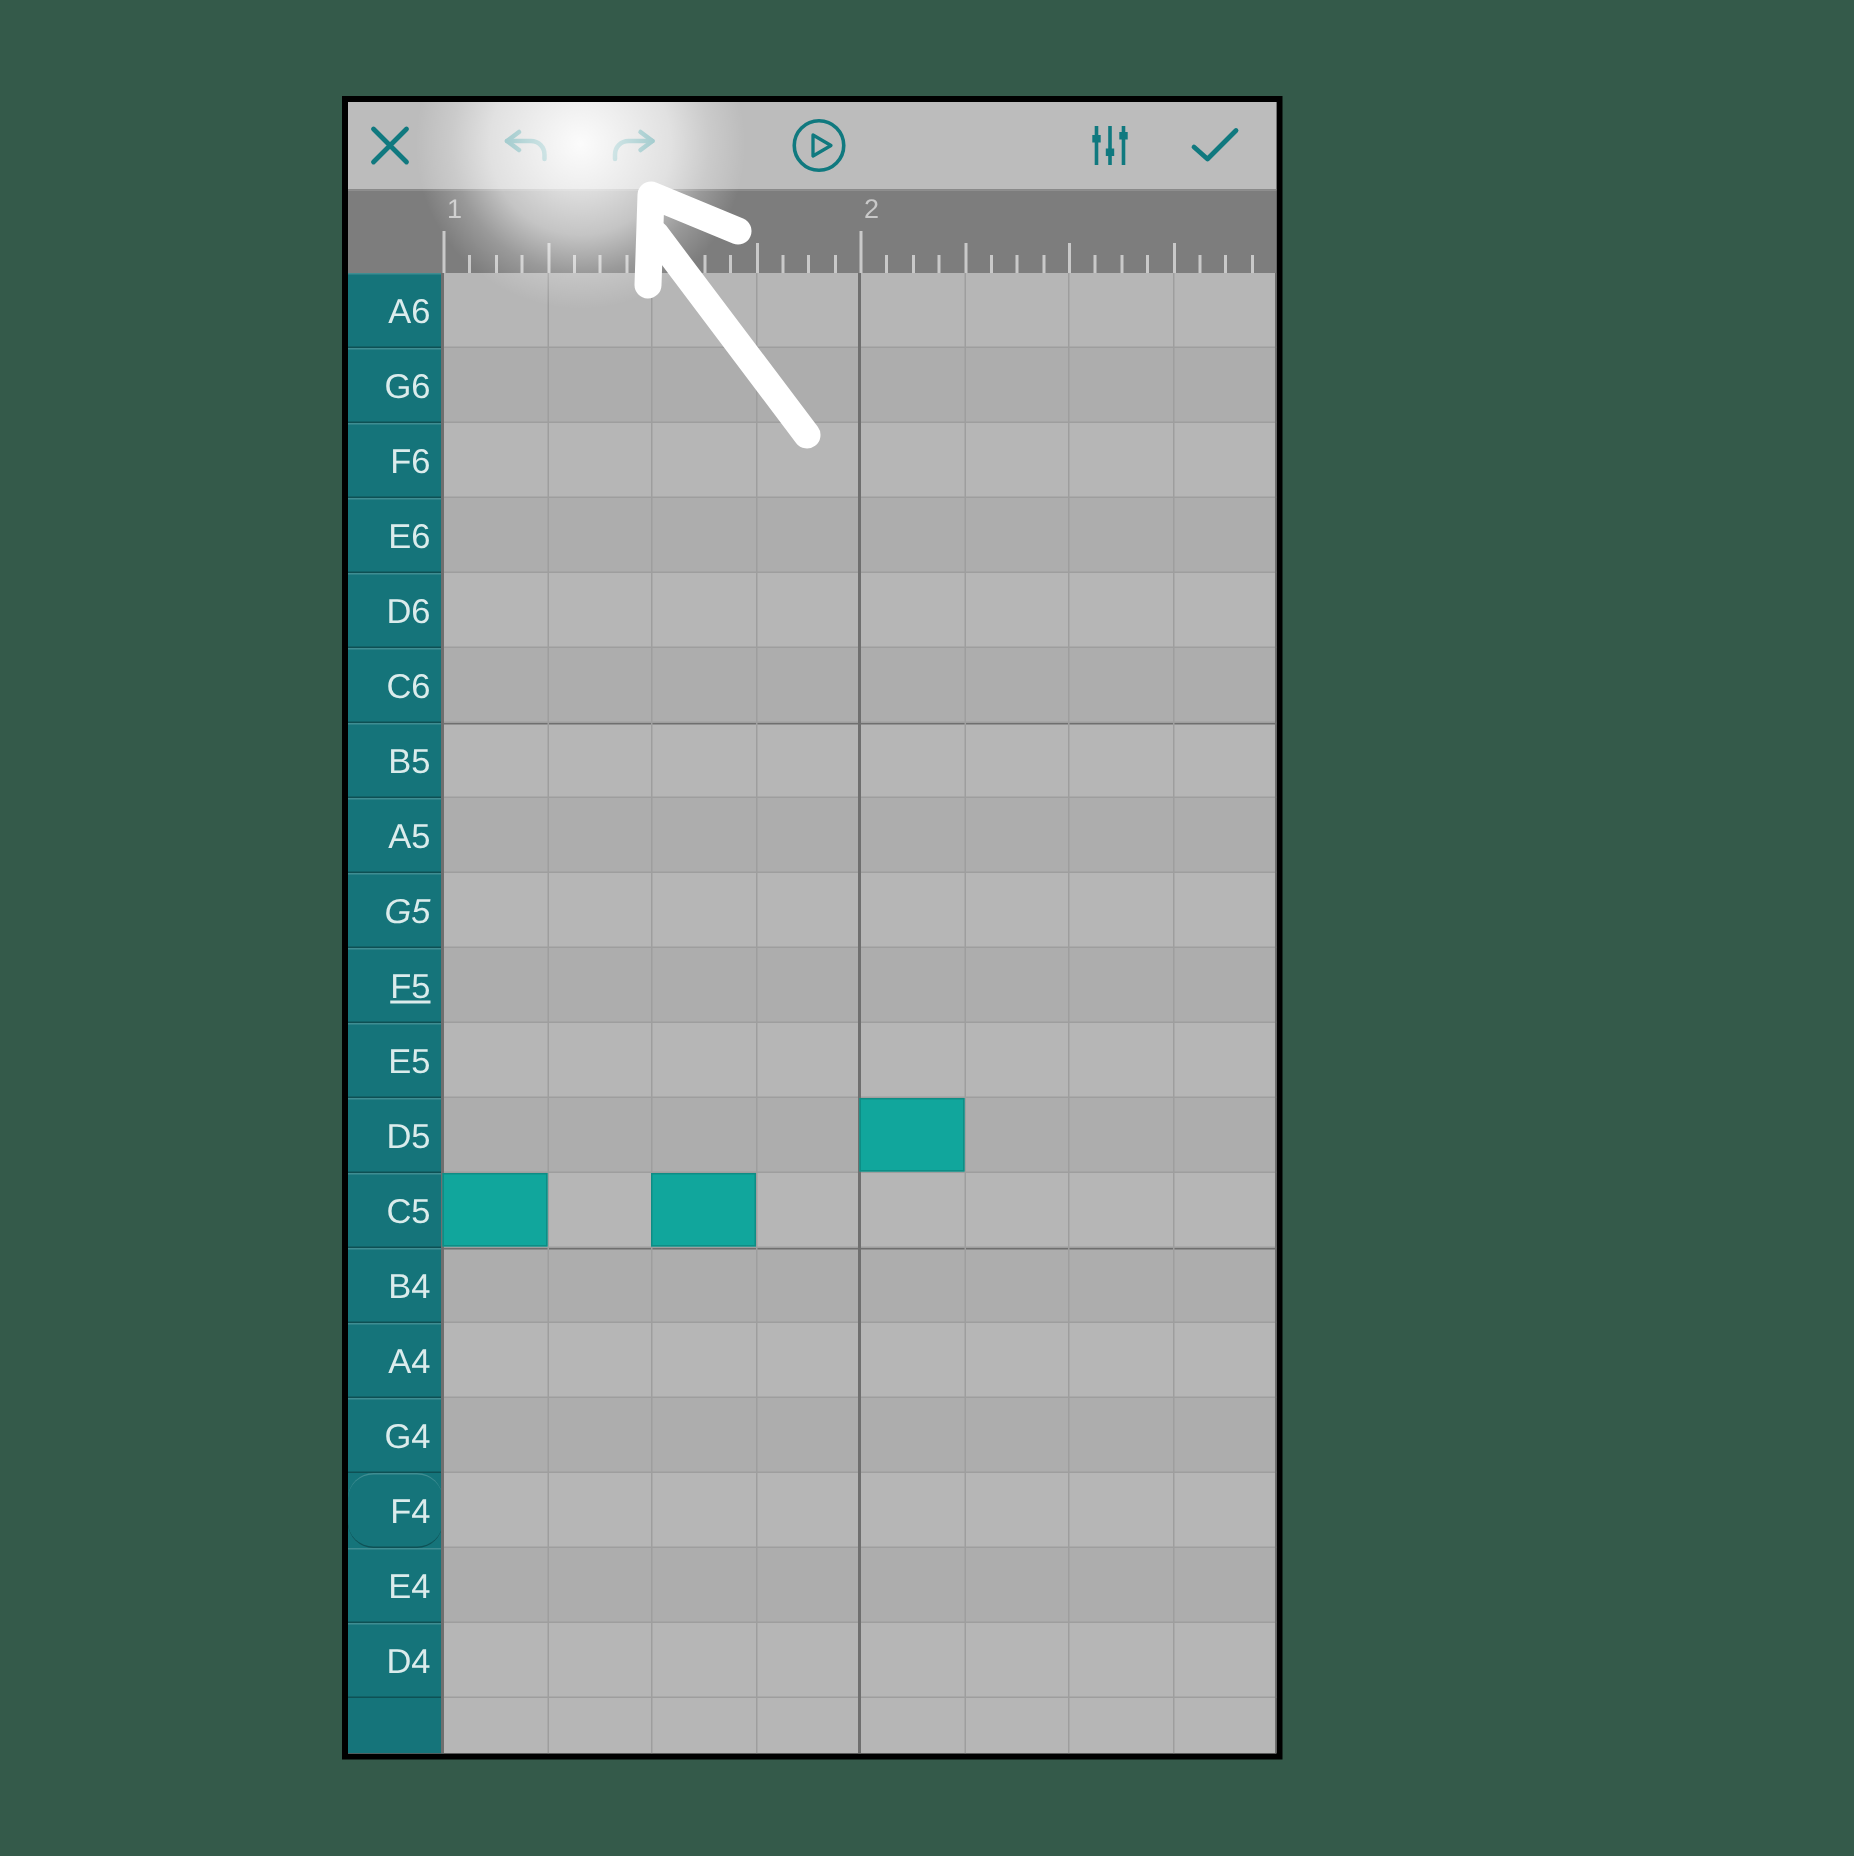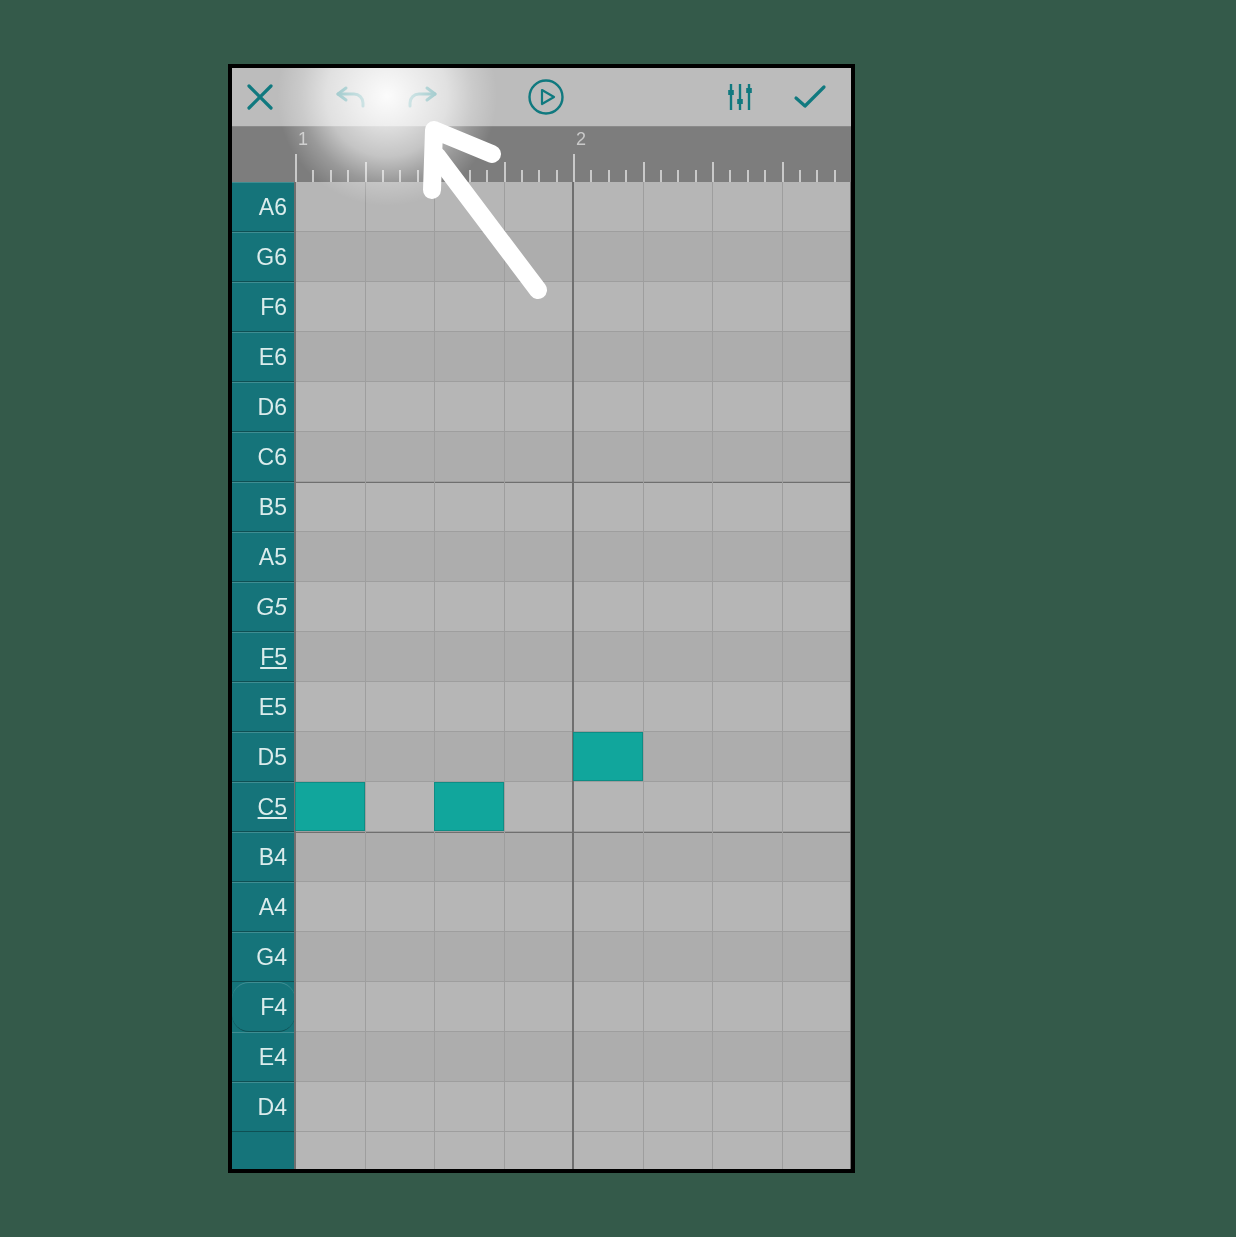--- a/index.html
+++ b/index.html
@@ -243,21 +243,21 @@
             <div class="key" style="top: 100px;">F6</div>
             <div class="key" style="top: 150px;">E6</div>
             <div class="key" style="top: 200px;">D6</div>
             <div class="key" style="top: 250px;">C6</div>
             <div class="key" style="top: 300px;">B5</div>
             <div class="key" style="top: 350px;">A5</div>
             <div class="key" style="top: 400px; font-style: italic;">G5</div>
             <div class="key" style="top: 450px; text-decoration: underline;">F5</div>
             <div class="key" style="top: 500px;">E5</div>
             <div class="key" style="top: 550px;">D5</div>
-            <div class="key" style="top: 600px; text-decoration: underline;">C5</div>
+            <div class="key" style="top: 600px;">C5</div>
             <div class="key" style="top: 650px;">B4</div>
             <div class="key" style="top: 700px;">A4</div>
             <div class="key" style="top: 750px; padding-left: 40px;">G4</div>
             <div class="key" style="top: 800px; border-radius: 17px;">F4</div>
             <div class="key" style="top: 850px;">E4</div>
             <div class="key" style="top: 900px;">D4</div>
           </div>
         <div class="grid" id="grid">
             <div class="row light" style="top: 0px;"></div>
             <div class="row dark" style="top: 50px;"></div>

